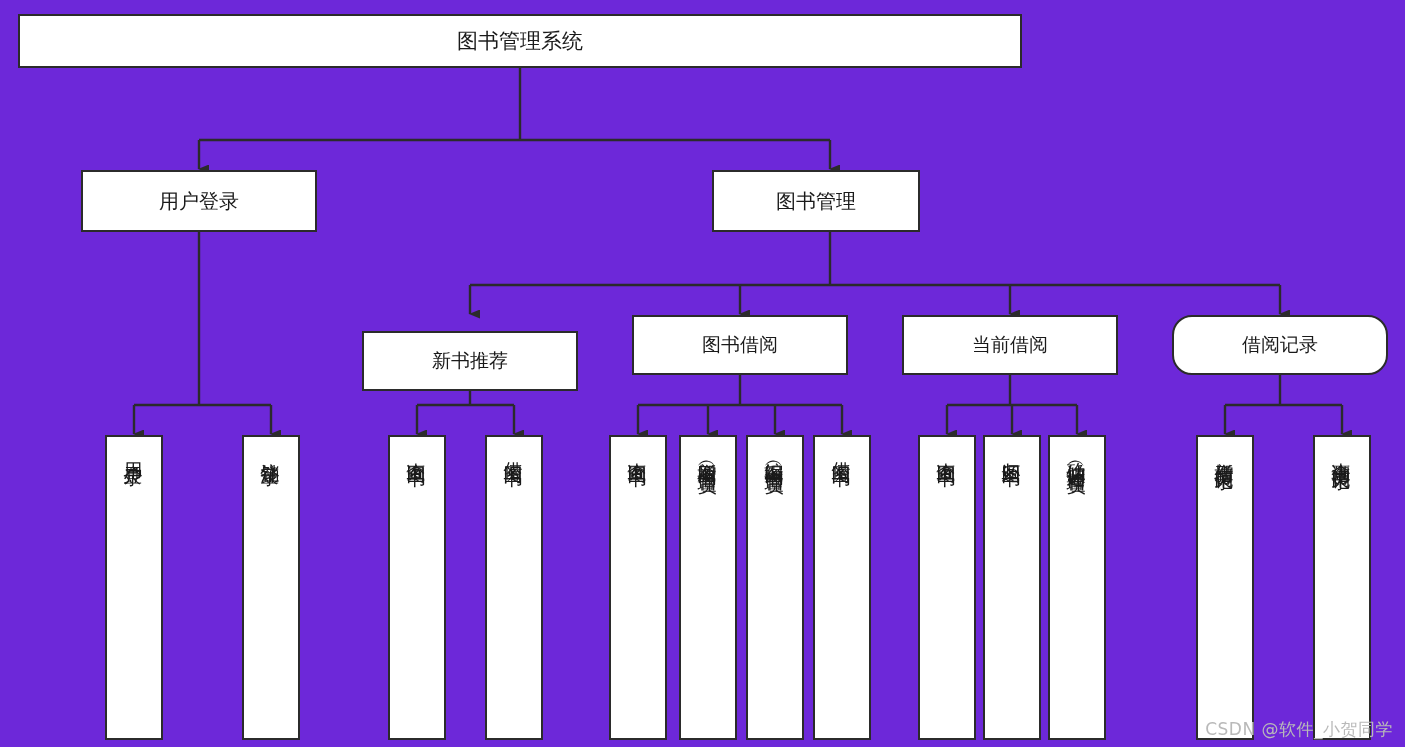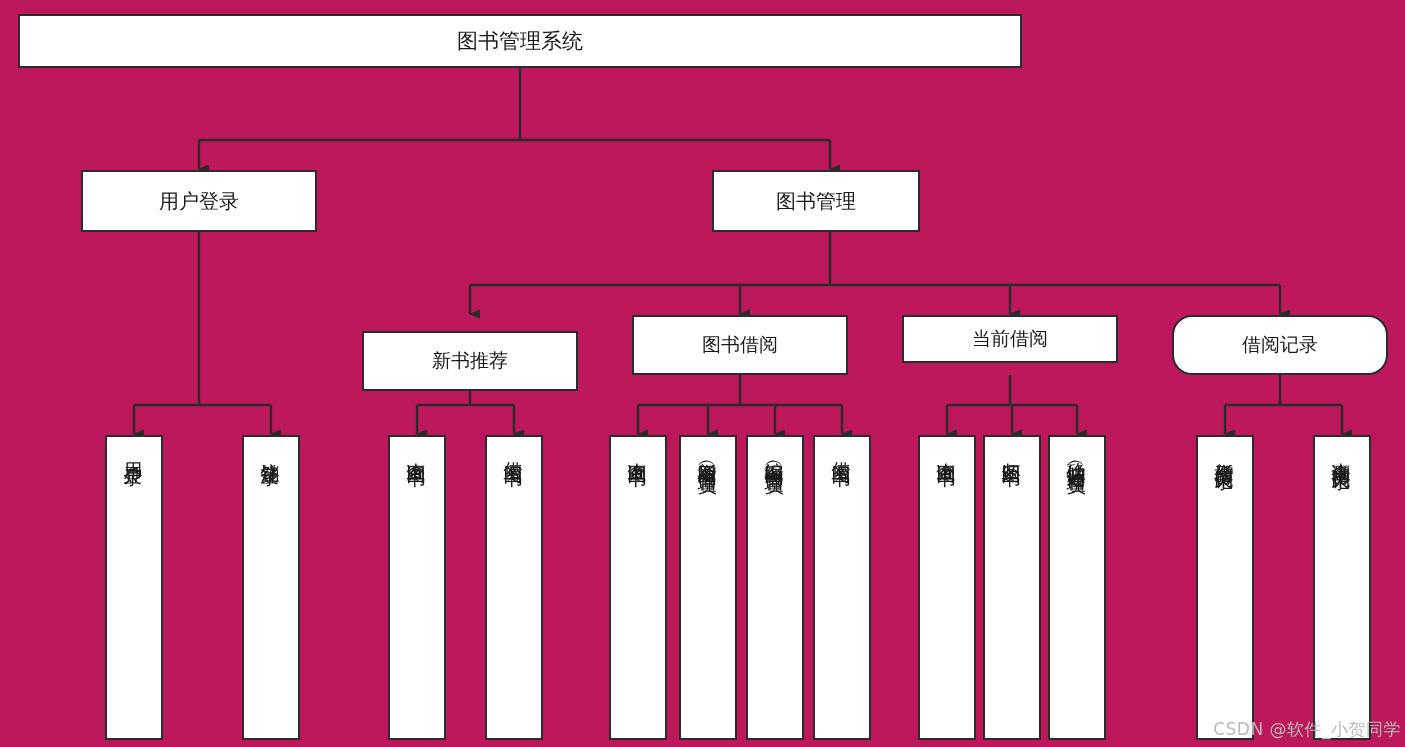--- a/index.html
+++ b/index.html
@@ -8,21 +8,21 @@
     padding: 0;
     background: #ffffff;
   }
   body {
     font-family: "DejaVu Sans", "Liberation Sans", sans-serif;
   }
   #diagram-canvas {
     position: relative;
     width: 1405px;
     height: 747px;
-    background: #be185d;
+    background: #6d28d9;
     overflow: hidden;
   }
   #connector-layer {
     position: absolute;
     left: 0;
     top: 0;
     width: 1405px;
     height: 747px;
     pointer-events: none;
   }
@@ -56,21 +56,21 @@
     text-orientation: upright;
     letter-spacing: 2px;
     line-height: 1.06;
     white-space: nowrap;
   }
   .node-label {
     white-space: nowrap;
   }
   #watermark {
     position: absolute;
-    right: 4px;
+    right: 12px;
     bottom: 6px;
     font-size: 17px;
     color: #b9b9b9;
     letter-spacing: 0.5px;
     white-space: nowrap;
   }
 </style>
 </head>
 <body>
 
@@ -128,21 +128,21 @@
       </div>
       <div class="node node-l2" style="left: 712px; top: 170px; width: 208px; height: 62px;">
         <span class="node-label">图书管理</span>
       </div>
       <div class="node node-l3" style="left: 362px; top: 315px; width: 216px; height: 60px; margin-top: 16px;">
         <span class="node-label">新书推荐</span>
       </div>
       <div class="node node-l3" style="left: 632px; top: 315px; width: 216px; height: 60px;">
         <span class="node-label">图书借阅</span>
       </div>
-      <div class="node node-l3" style="left: 902px; top: 315px; width: 216px; height: 48px; text-align: right;">
+      <div class="node node-l3" style="left: 902px; top: 315px; width: 216px; height: 60px; text-align: right;">
         <span class="node-label">当前借阅</span>
       </div>
       <div class="node node-l3" style="left: 1172px; top: 315px; width: 216px; height: 60px; border-radius: 20px;">
         <span class="node-label">借阅记录</span>
       </div>
       <div class="node node-leaf" style="left: 105px; top: 435px; width: 58px; height: 305px;">
         <span class="vlabel">用户登录</span>
       </div>
       <div class="node node-leaf" style="left: 242px; top: 435px; width: 58px; height: 305px;">
         <span class="vlabel">注销登录</span>

